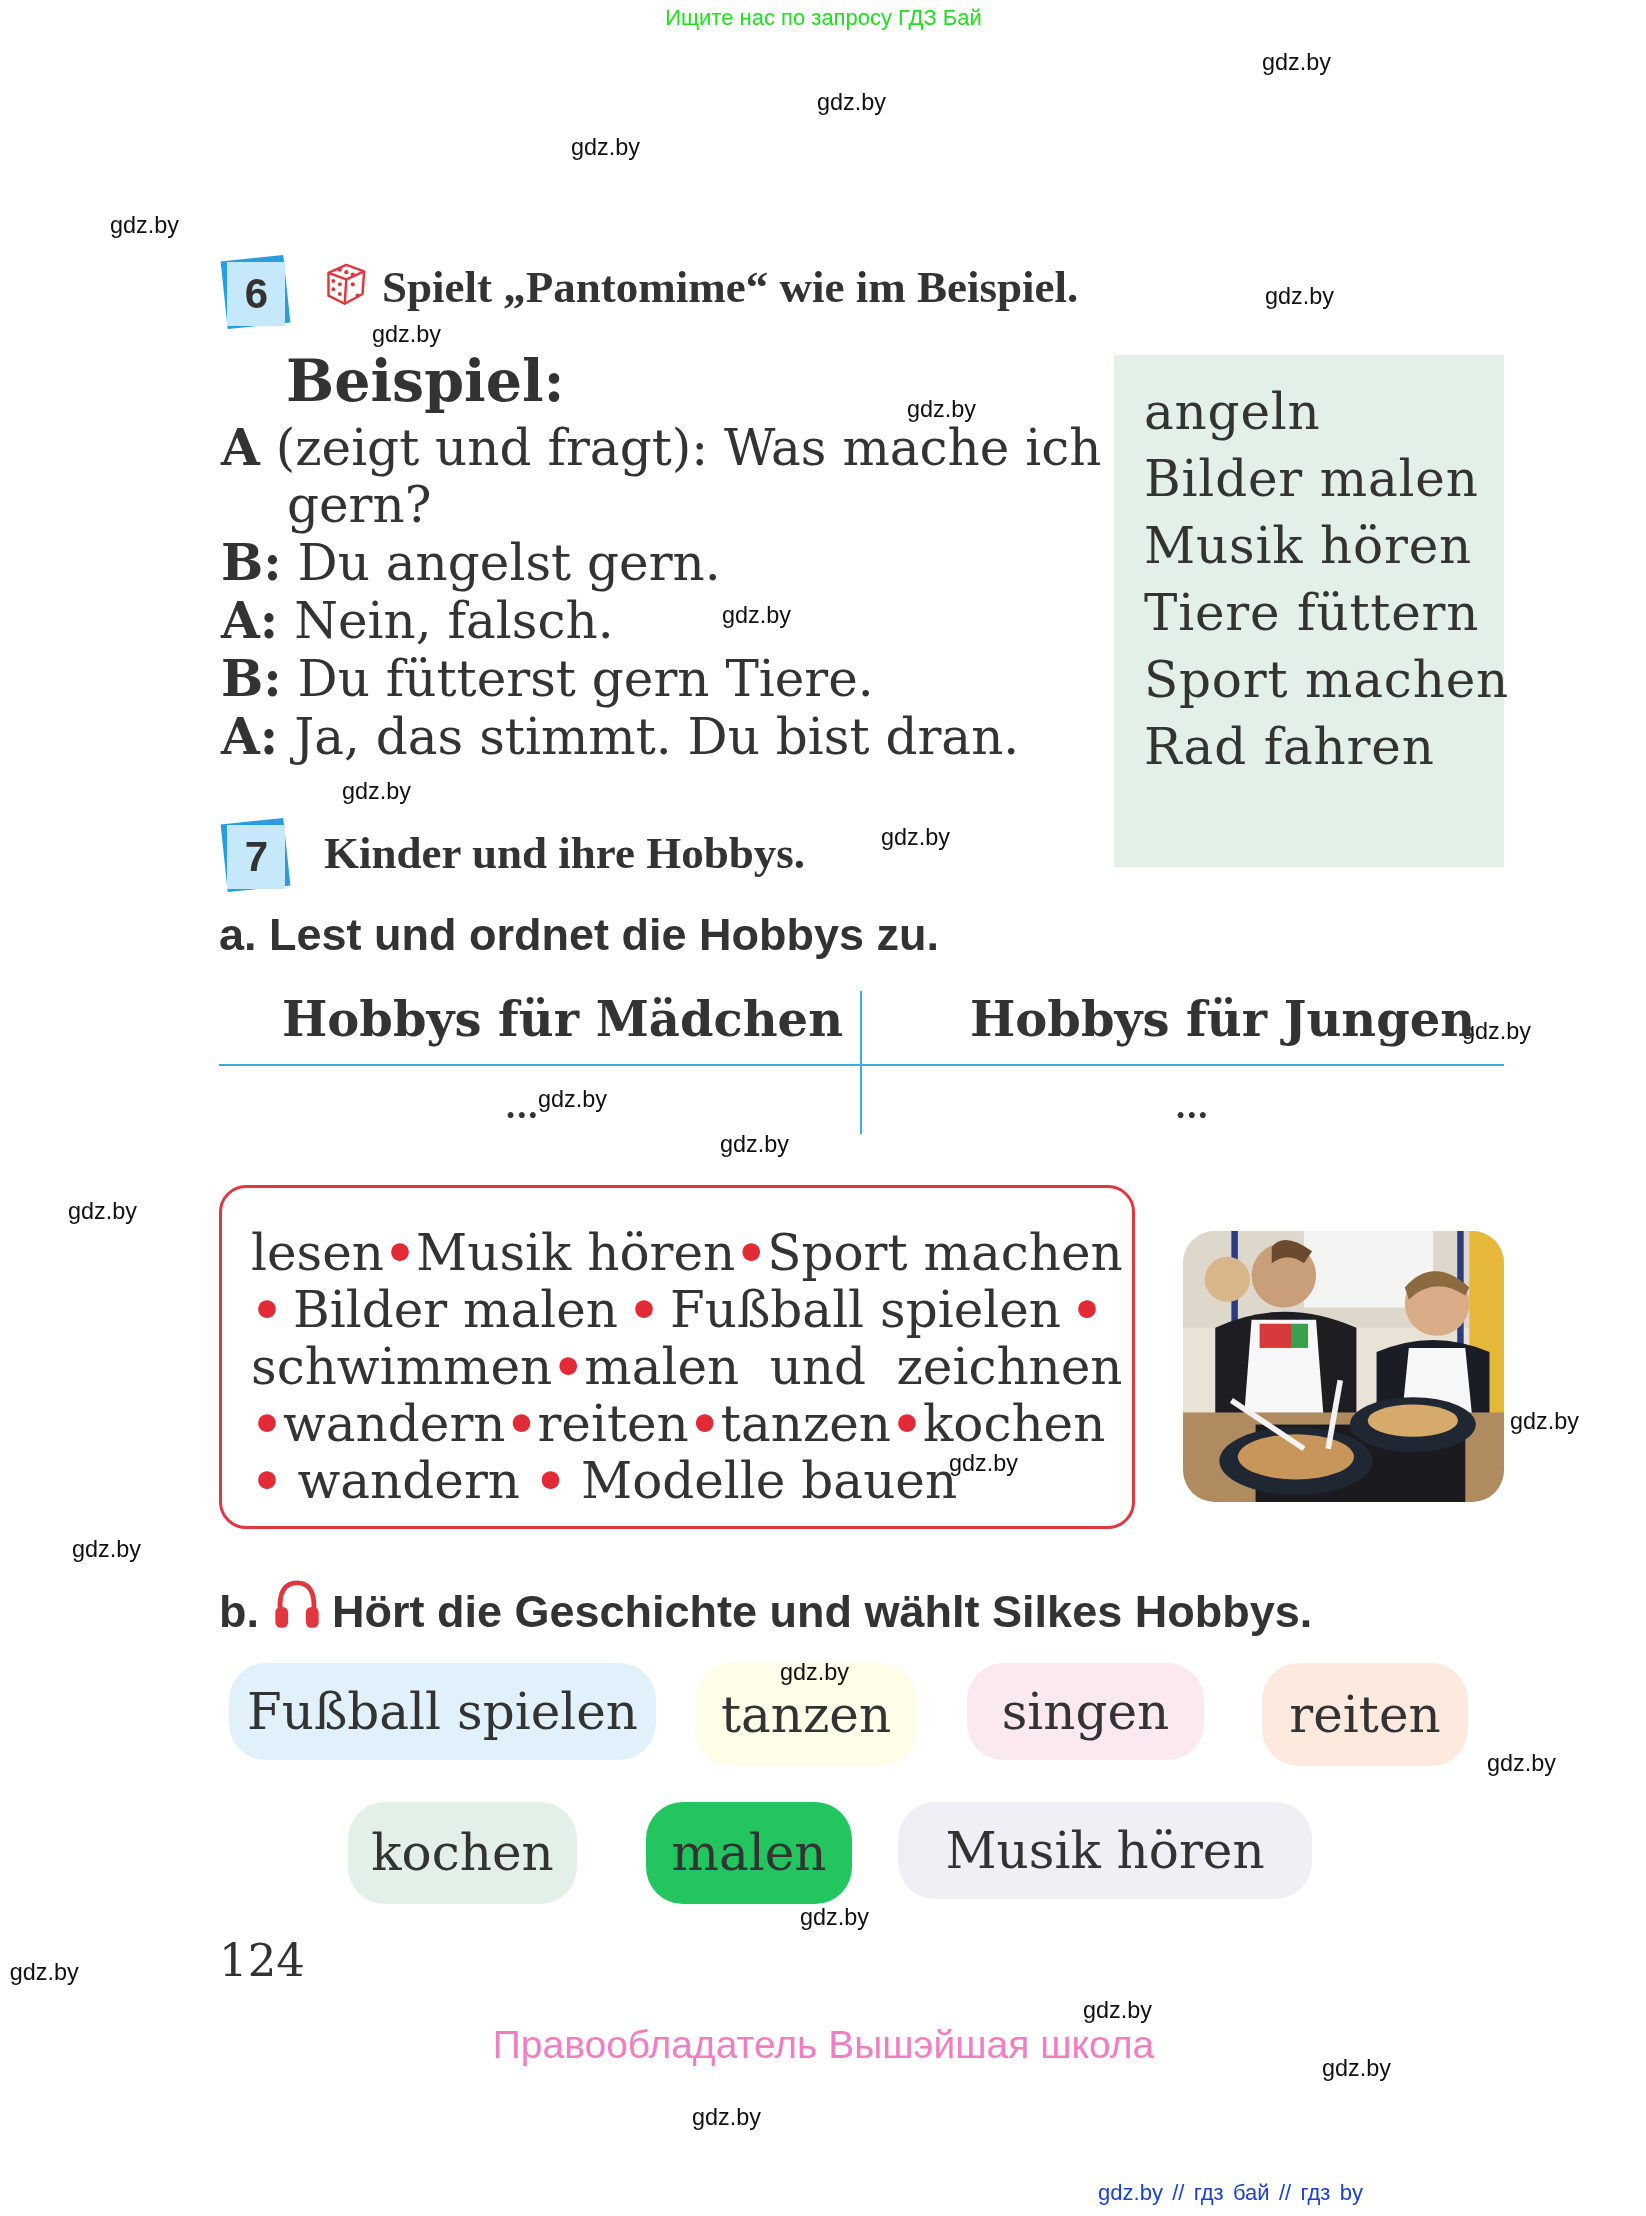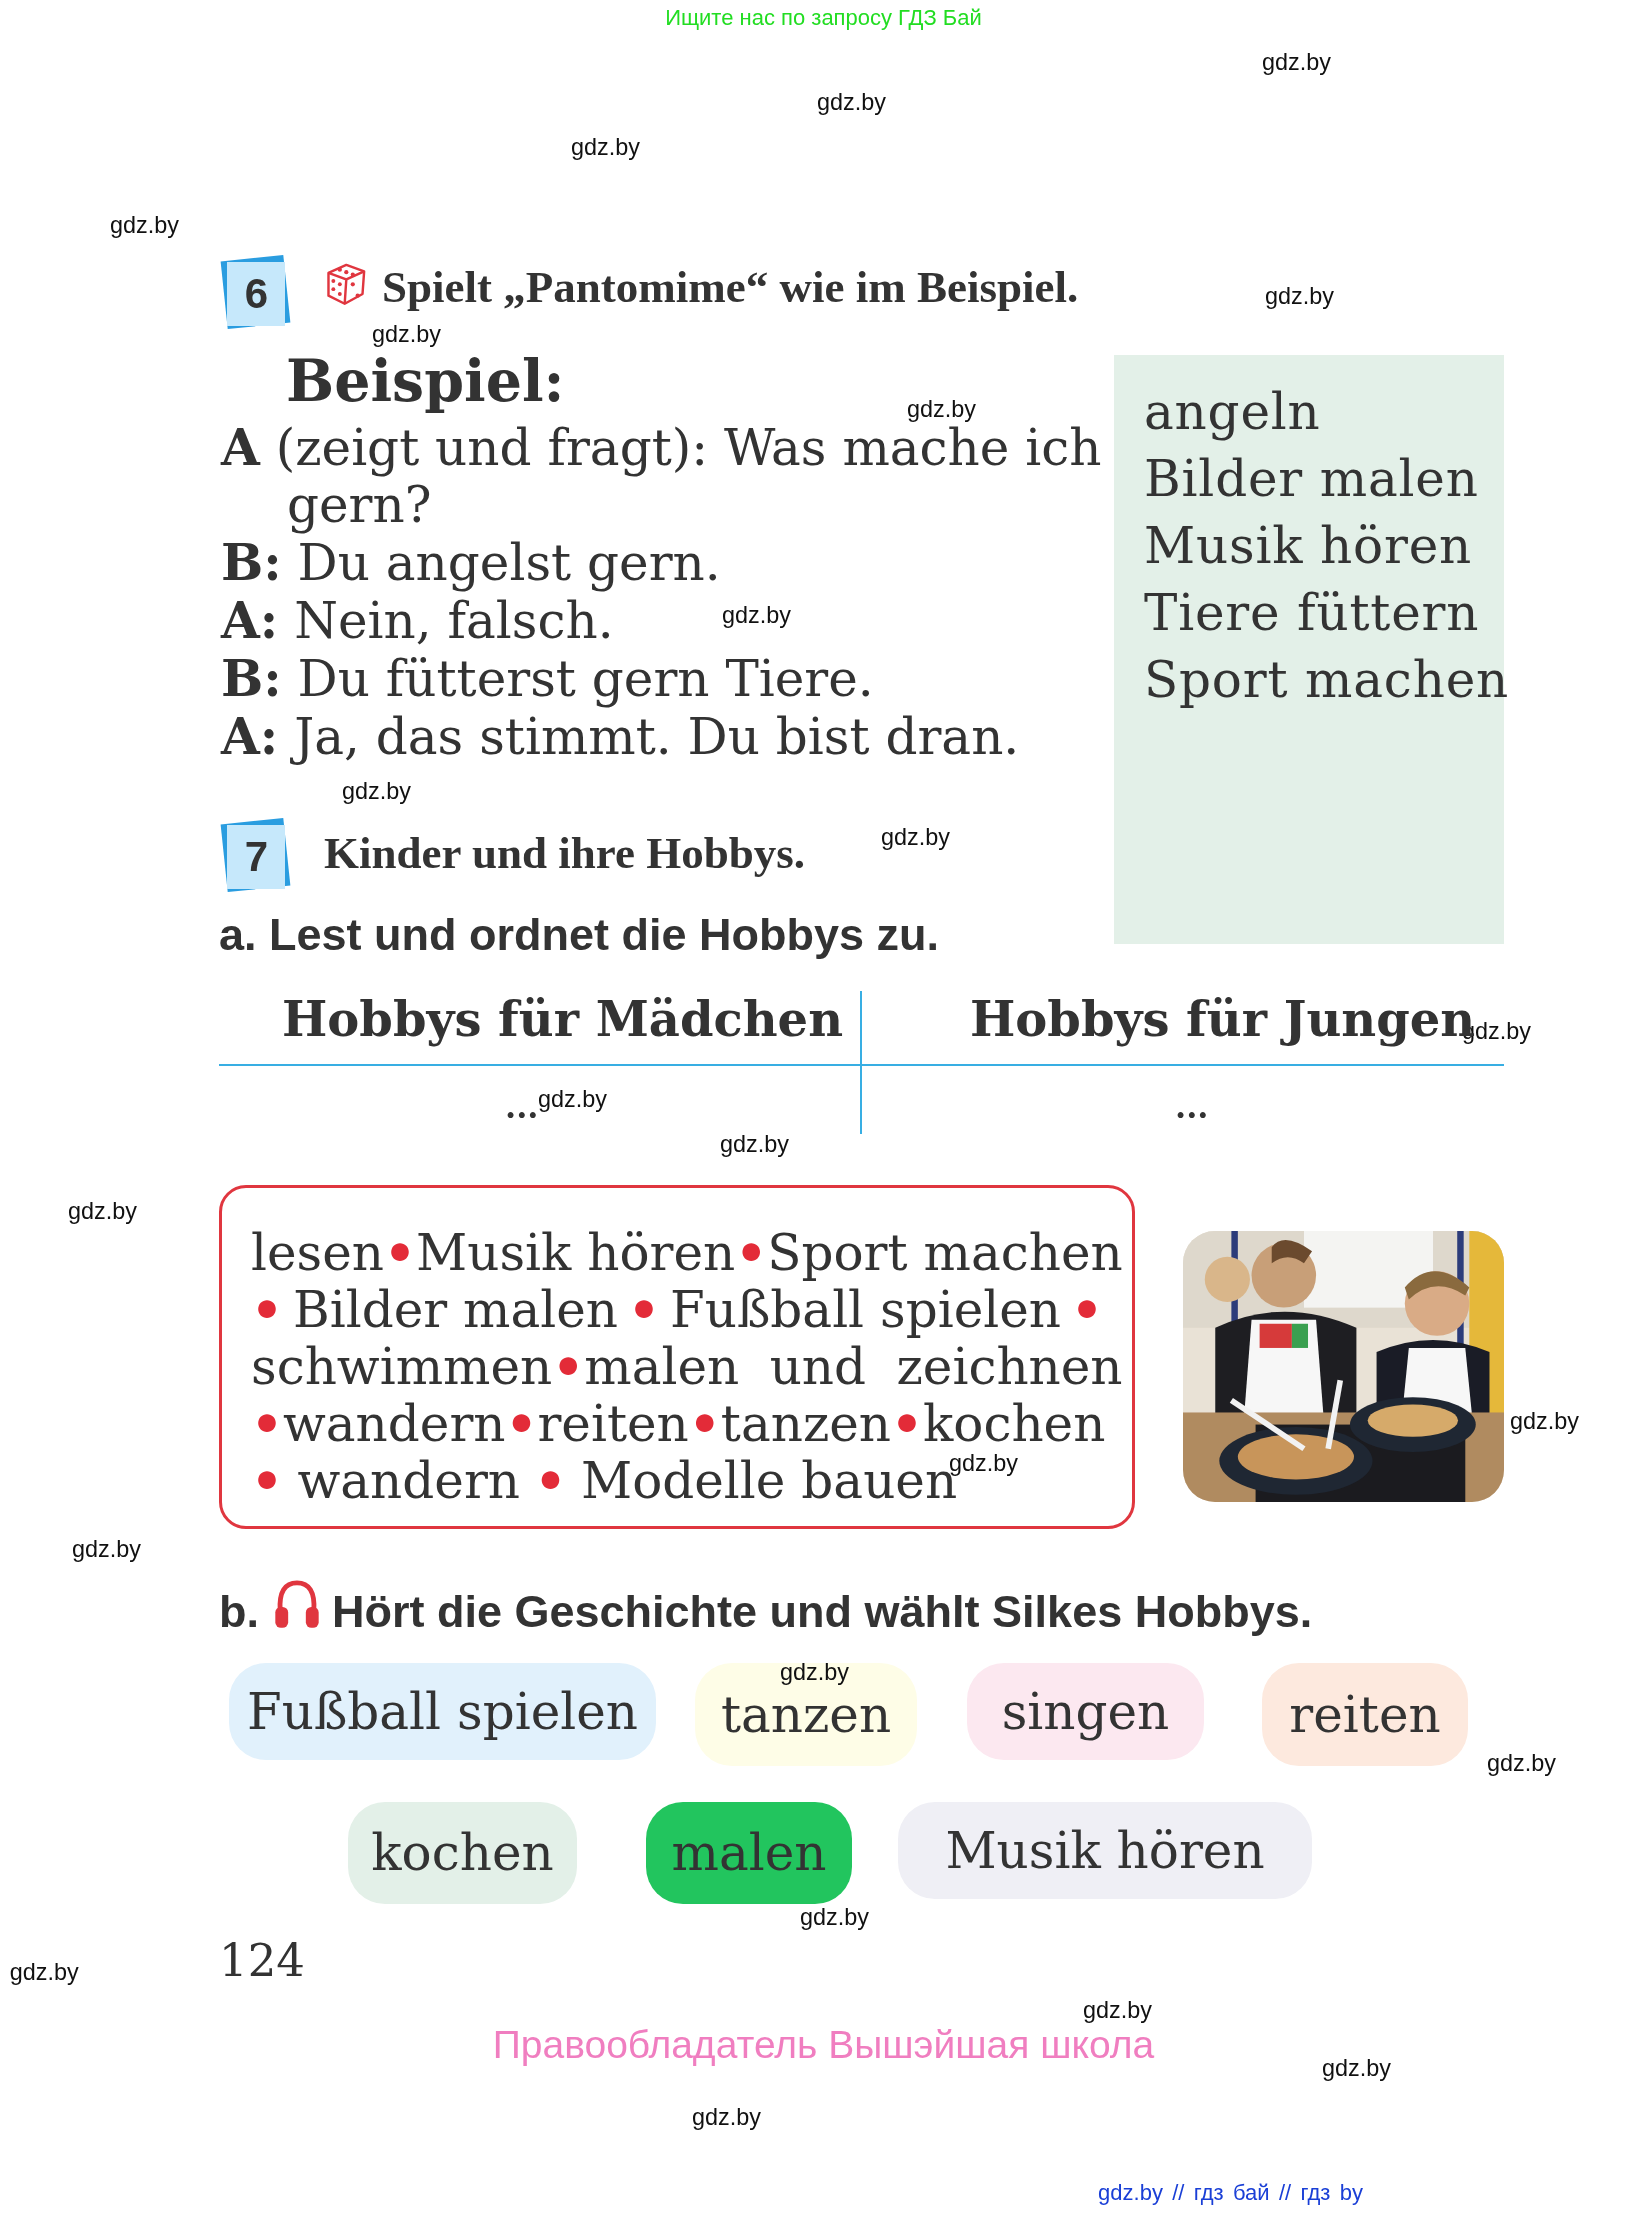--- a/index.html
+++ b/index.html
@@ -23,21 +23,21 @@
   .badge .front { position: absolute; left: 6.4px; top: 6.4px; width: 58px; height: 64px; background: #c6e8fb; display: flex; align-items: center; justify-content: center; font-weight: bold; font-size: 42px; color: #333; }
 
   .task-title { font-weight: bold; font-size: 45px; color: #333333; white-space: nowrap; font-family: Liberation Serif, serif; }
   .beispiel { font-weight: bold; font-size: 57px; }
 
   .dialog { left: 221px; top: 419px; width: 870px; font-size: 50px; line-height: 57px; }
   .dialog .line { white-space: nowrap; }
   .dialog .line.indent { padding-left: 66px; }
   .dialog .spk { font-weight: bold; }
 
-  .green-box { left: 1114px; top: 355px; width: 390px; height: 589px; background: #e3f0e8; box-sizing: border-box; padding: 24px 0 0 30px; }
+  .green-box { left: 1114px; top: 355px; width: 390px; height: 512px; background: #e3f0e8; box-sizing: border-box; padding: 24px 0 0 30px; }
   .green-box .item { font-size: 50px; line-height: 67px; white-space: nowrap; letter-spacing: 0.8px; }
 
   .sub-title { font-weight: bold; font-size: 45px; white-space: nowrap; }
 
   .hobby-table { left: 219px; top: 991px; width: 1285px; height: 143px; }
   .hobby-table .hline { position: absolute; left: 0; top: 73px; width: 1285px; height: 2.4px; background: #38aee3; }
   .hobby-table .vline { position: absolute; left: 641px; top: 0; width: 1.6px; height: 143px; background: #38aee3; }
   .hobby-table .th { position: absolute; top: 0; font-weight: bold; font-size: 48px; white-space: nowrap; }
   .hobby-table .dots { position: absolute; top: 97px; font-weight: bold; font-size: 32px; }
 
@@ -116,20 +116,21 @@
   <div class="line"><span class="spk">B:</span><span> Du fütterst gern Tiere.</span></div>
   <div class="line"><span class="spk">A:</span><span> Ja, das stimmt. Du bist dran.</span></div>
 </div>
 
 <div class="abs green-box serif">
   <div class="item">angeln</div>
   <div class="item">Bilder malen</div>
   <div class="item">Musik hören</div>
   <div class="item">Tiere füttern</div>
   <div class="item">Sport machen</div>
+  <div class="item">Rad fahren</div>
 </div>
 
 <div class="abs badge" style="left:221px;top:819px">
   <div class="back"></div>
   <div class="front sans">7</div>
 </div>
 <div class="abs task-title sans" style="left:324px;top:827px">Kinder und ihre Hobbys.</div>
 
 <div class="abs sub-title sans" style="left:219px;top:909px">a. Lest und ordnet die Hobbys zu.</div>
 

